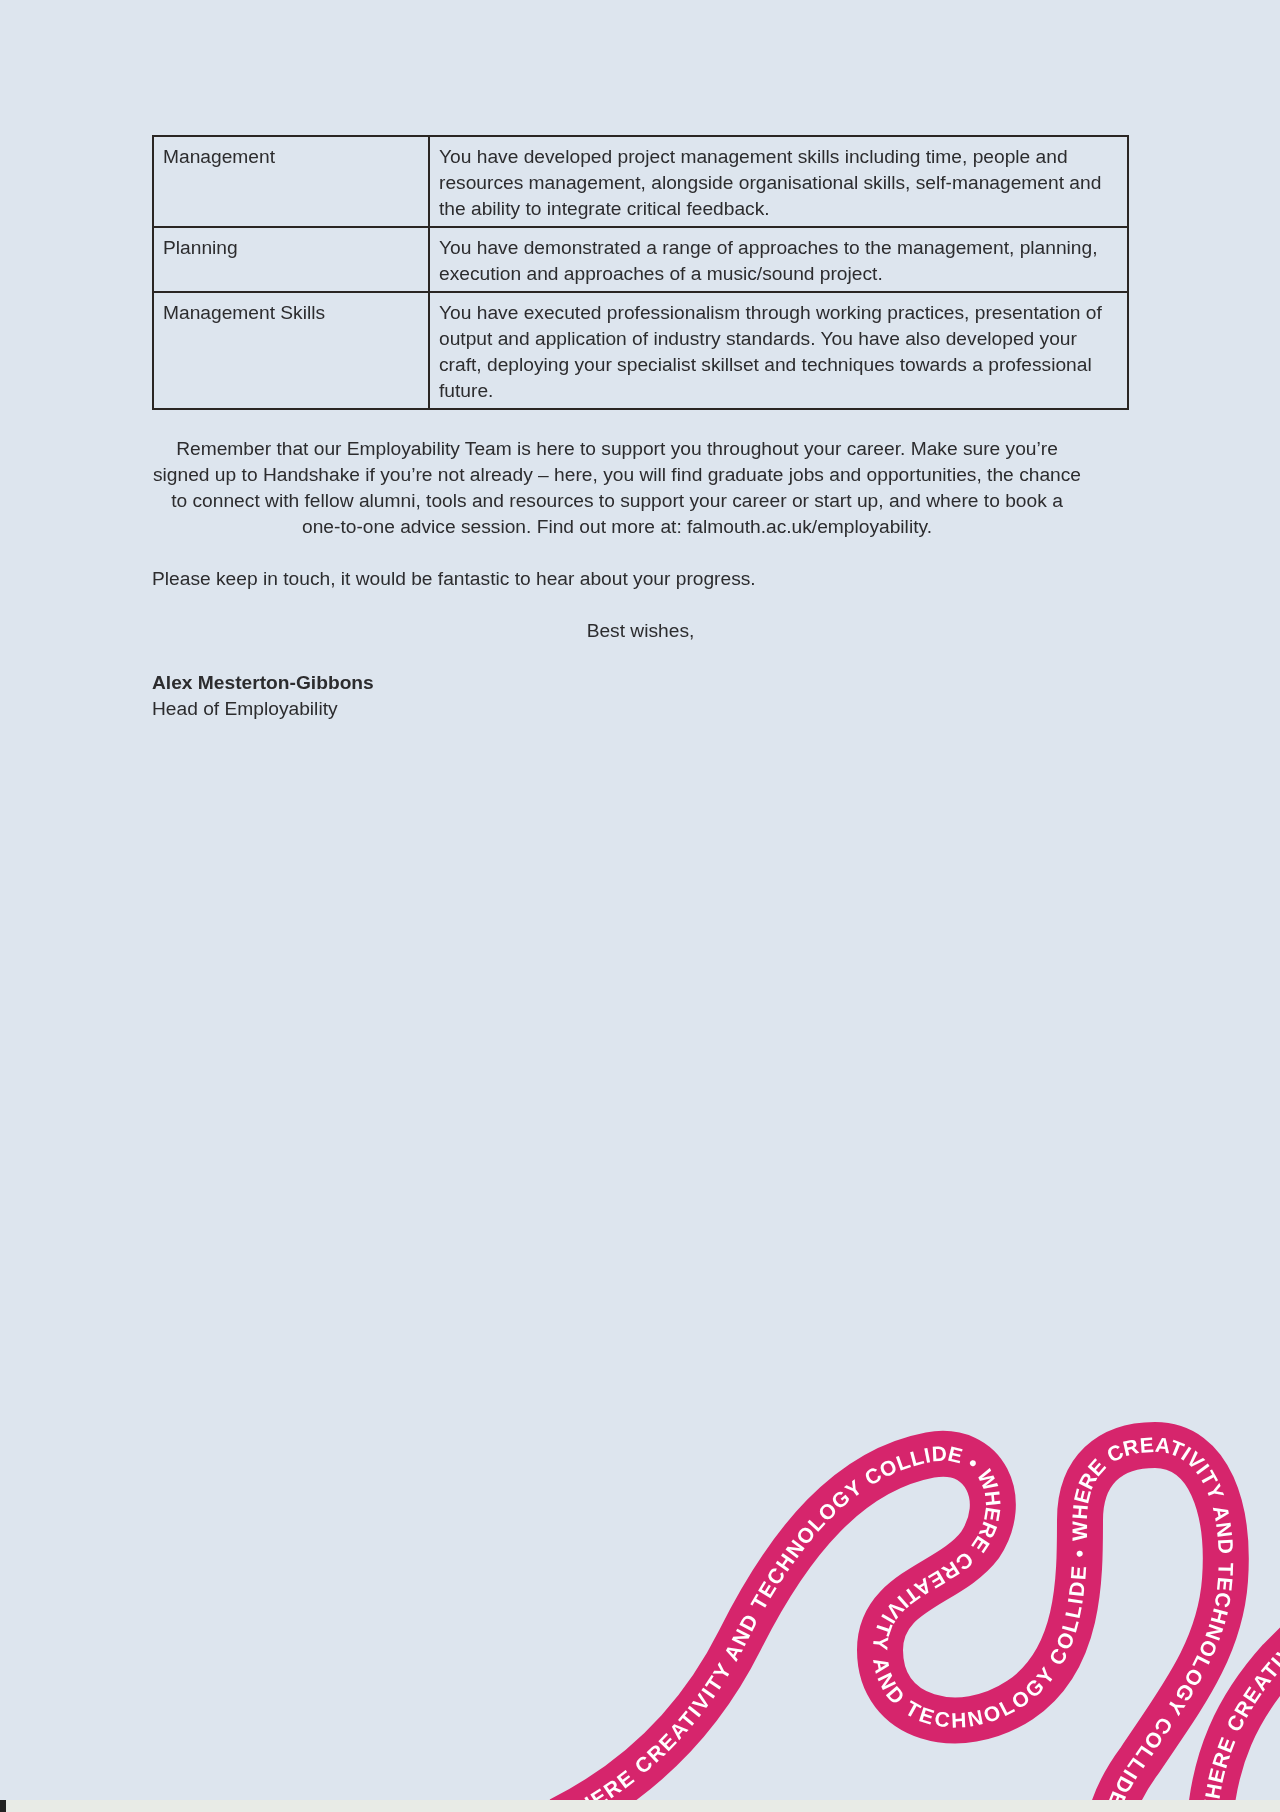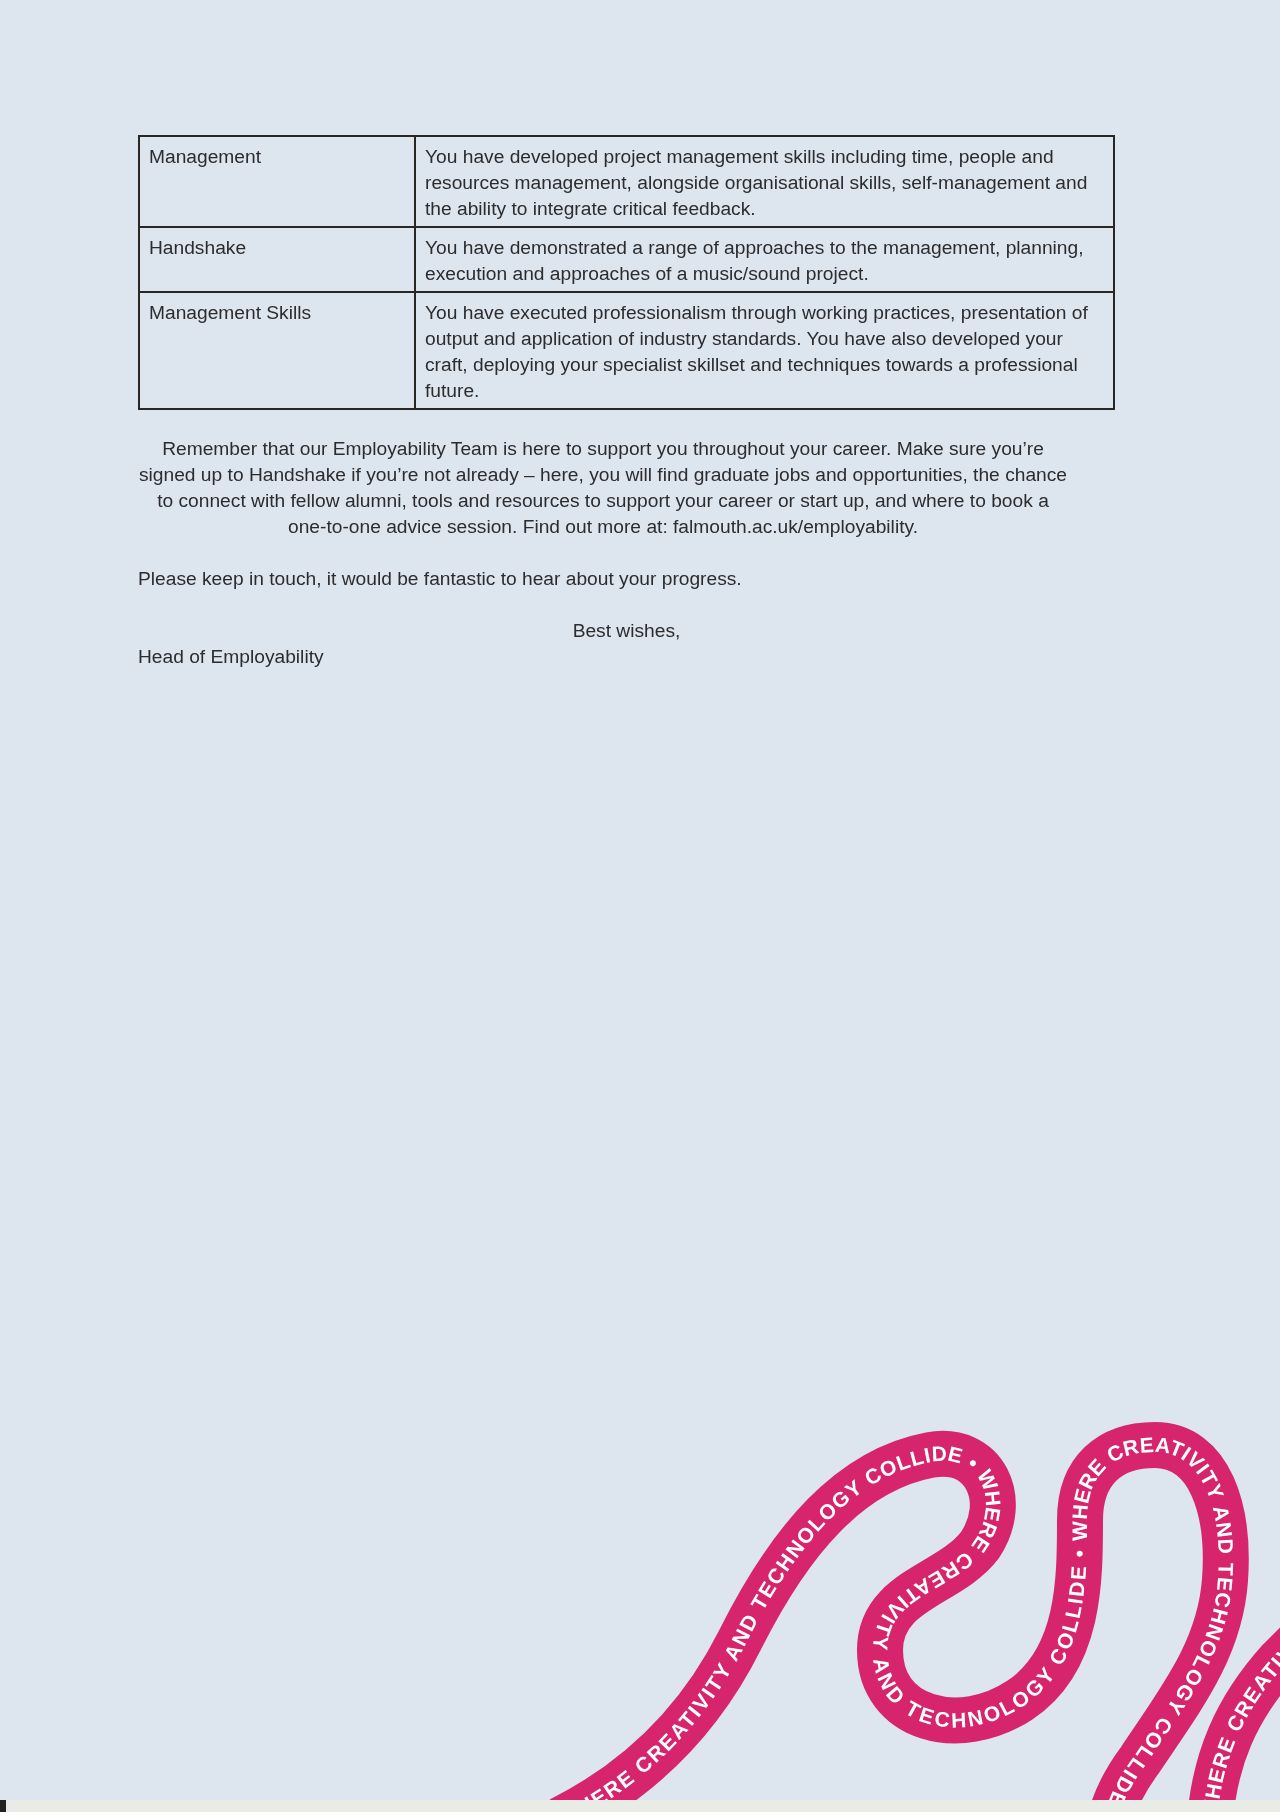--- a/index.html
+++ b/index.html
@@ -26,21 +26,21 @@
     position: absolute;
     left: 0; top: 1800px;
     width: 1280px; height: 12px;
     background: #e8ebe6;
   }
   .bottom-strip .mark {
     position: absolute; left: 0; top: 0; width: 6px; height: 12px; background: #222;
   }
   .content {
     position: absolute;
-    left: 138px;
+    left: 152px;
     top: 135px;
     width: 977px;
   }
   table.skills {
     border-collapse: collapse;
     width: 977px;
     font-size: 19.2px;
     line-height: 26px;
     color: #2c2c2e;
   }
@@ -91,32 +91,33 @@
   </svg>
 
   <div class="content">
     <table class="skills">
       <tbody>
         <tr>
           <td class="label">Management</td>
           <td>You have developed project management skills including time, people and resources management, alongside organisational skills, self-management and the ability to integrate critical feedback.</td>
         </tr>
         <tr>
-          <td class="label">Handshake</td>
+          <td class="label">Planning</td>
           <td>You have demonstrated a range of approaches to the management, planning, execution and approaches of a music/sound project.</td>
         </tr>
         <tr>
           <td class="label">Management Skills</td>
           <td>You have executed professionalism through working practices, presentation of output and application of industry standards. You have also developed your craft, deploying your specialist skillset and techniques towards a professional future.</td>
         </tr>
       </tbody>
     </table>
 
     <p class="body-text para2">Remember that our Employability Team is here to support you throughout your career. Make sure you’re signed up to Handshake if you’re not already – here, you will find graduate jobs and opportunities, the chance to connect with fellow alumni, tools and resources to support your career or start up, and where to book a one-to-one advice session. Find out more at: falmouth.ac.uk/employability.</p>
     <p class="body-text para3">Please keep in touch, it would be fantastic to hear about your progress.</p>
     <p class="body-text closing">Best wishes,</p>
+    <p class="body-text sig-name">Alex Mesterton-Gibbons</p>
     <p class="body-text">Head of Employability</p>
   </div>
 </div>
 
 <div class="bottom-strip">
   <div class="mark"></div>
 </div>
 
 </body></html>

